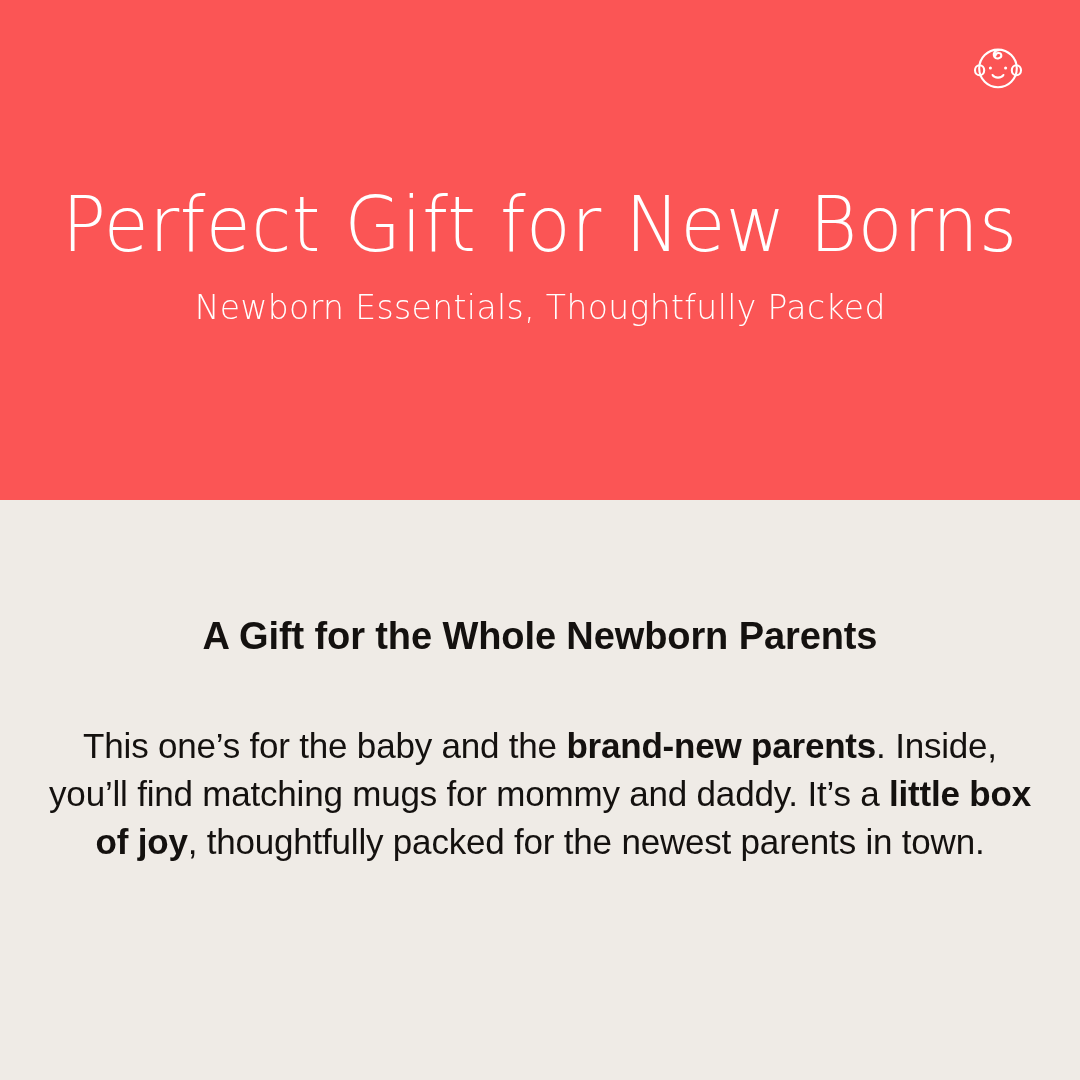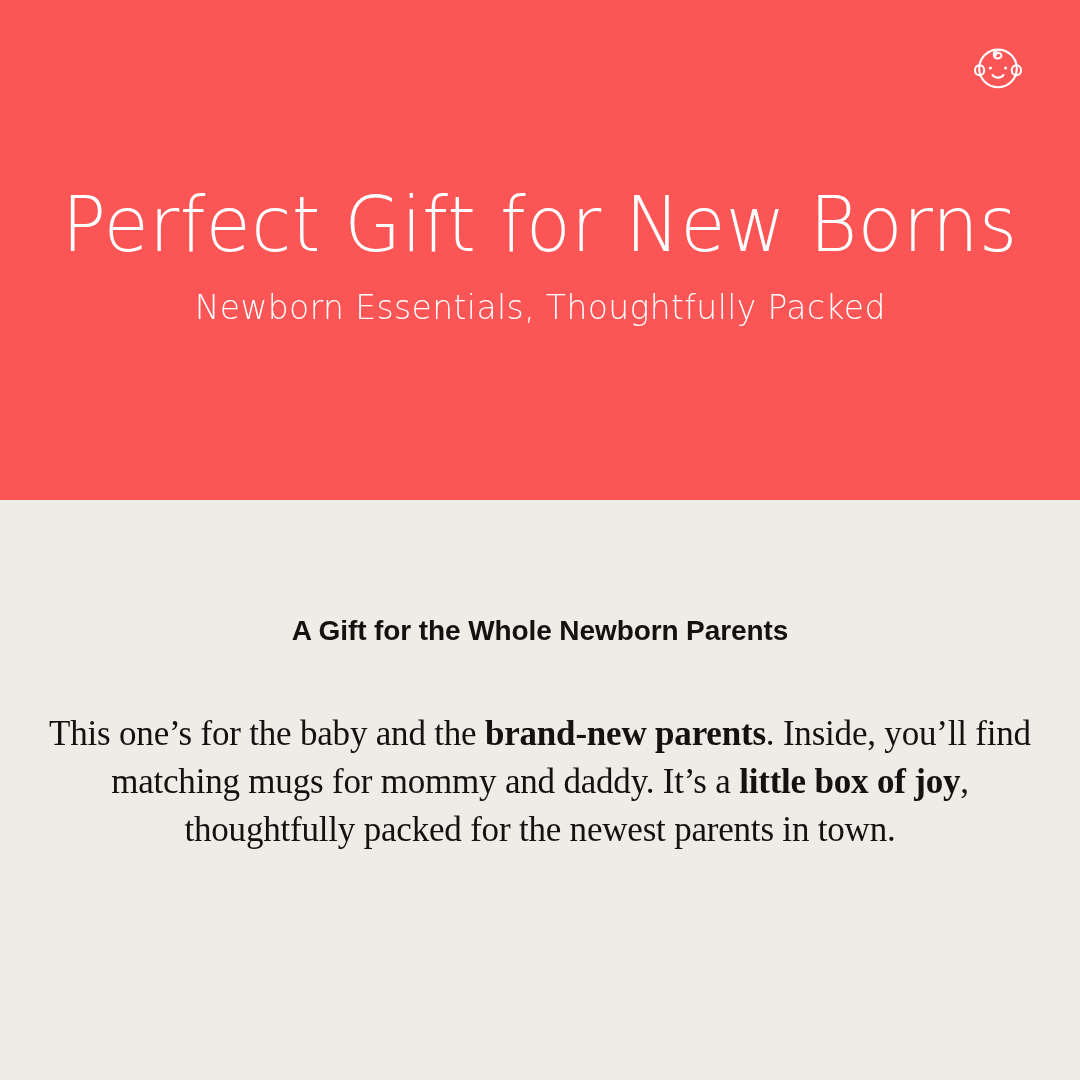--- a/index.html
+++ b/index.html
@@ -103,42 +103,42 @@
     box-sizing: border-box;
     padding: 0 40px;
     display: flex;
     flex-direction: column;
     align-items: center;
   }
 
   #body-heading {
     font-family: "Liberation Sans", sans-serif;
     font-weight: bold;
-    font-size: 28px;
+    font-size: 38px;
     line-height: 1.2;
     color: #14110F;
     text-align: center;
     margin: 114px 0 0 0;
     letter-spacing: -0.1px;
     white-space: nowrap;
   }
 
   .body-paragraph {
     font-family: "Liberation Sans", sans-serif;
     font-weight: normal;
     font-size: 35px;
     line-height: 48px;
     color: #14110F;
     text-align: center;
     max-width: 990px;
     margin: 0;
     letter-spacing: -0.2px;
   }
 
-  #paragraph-one { margin-top: 62px; font-family: Liberation Serif, serif; }
+  #paragraph-one { margin-top: 62px; }
   #paragraph-two { margin-top: 47px; }
 
   .body-paragraph b {
     font-weight: bold;
   }
 </style>
 </head>
 <body>
 
 <div id="card">

